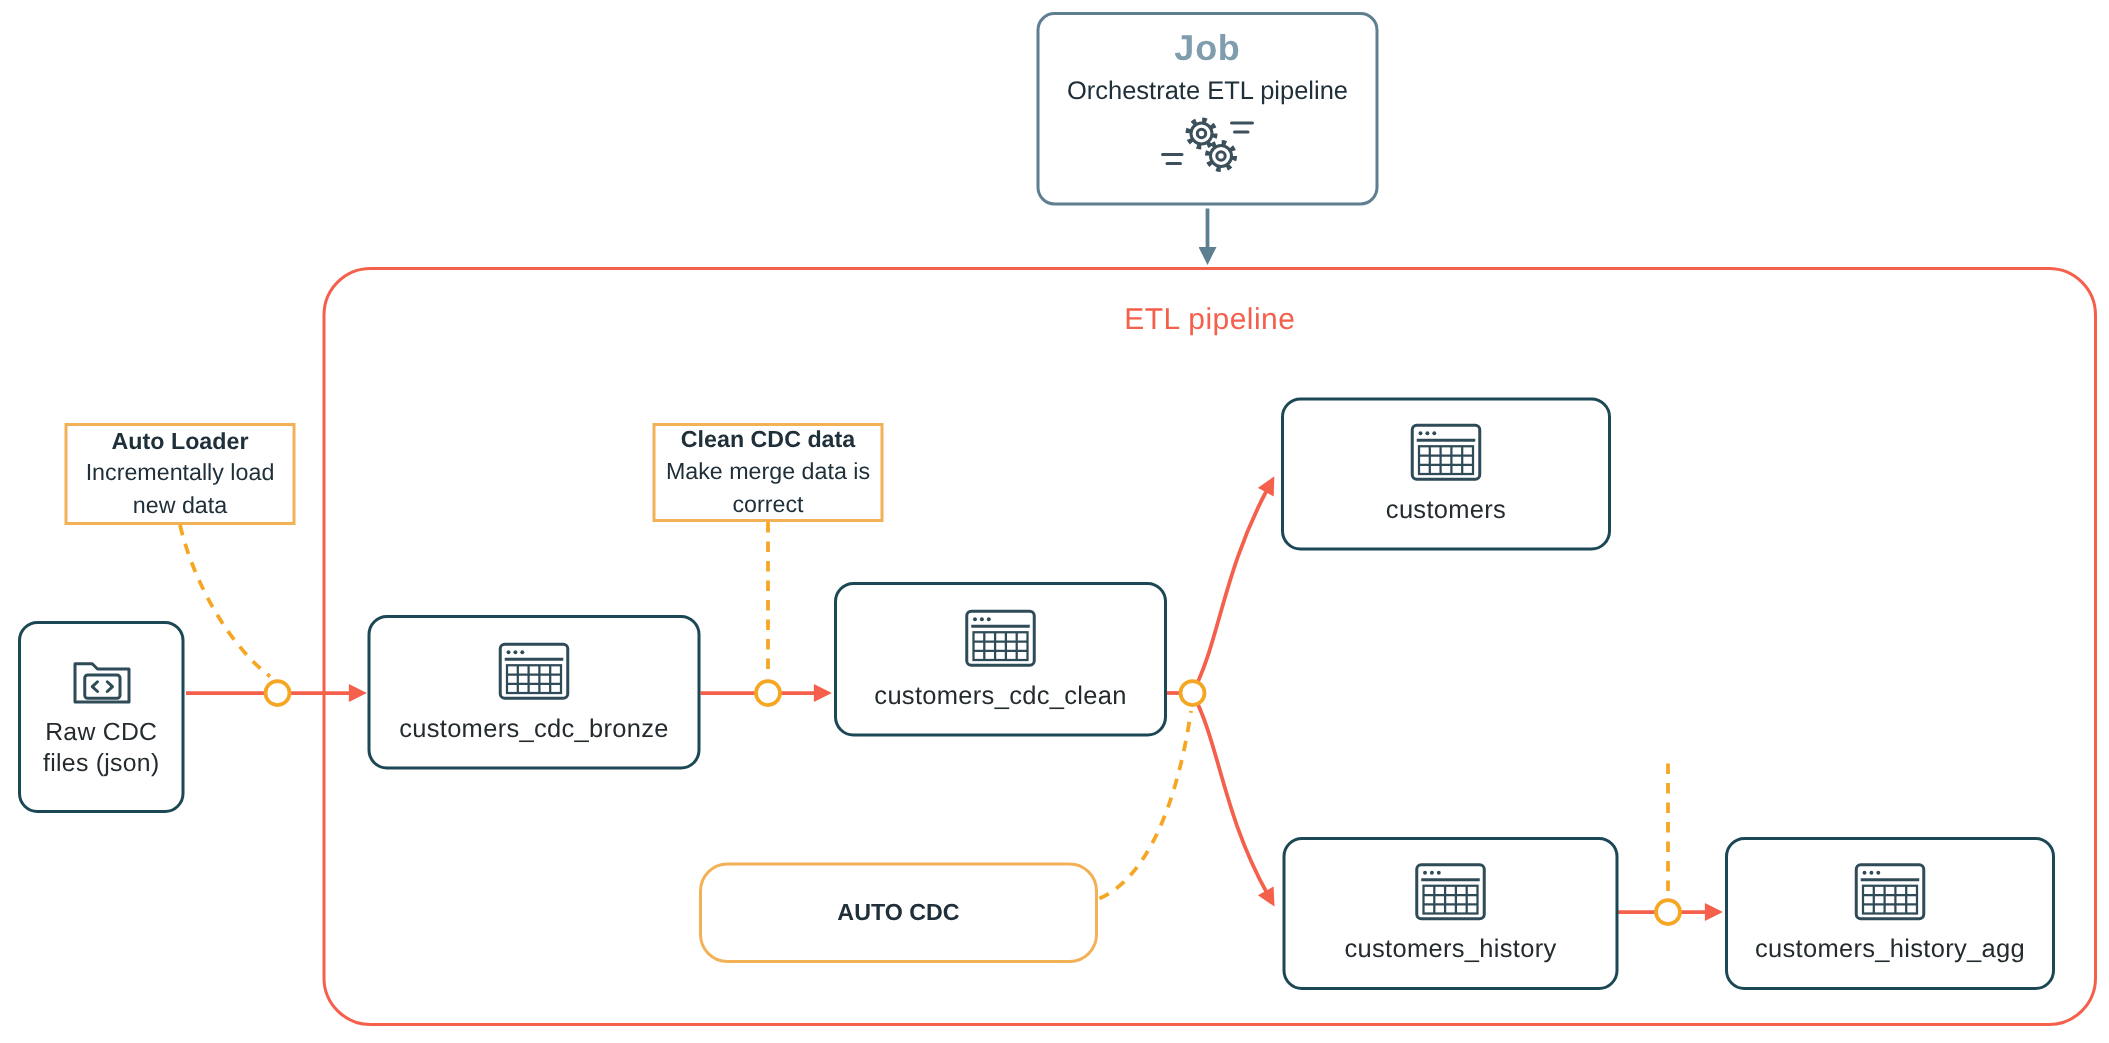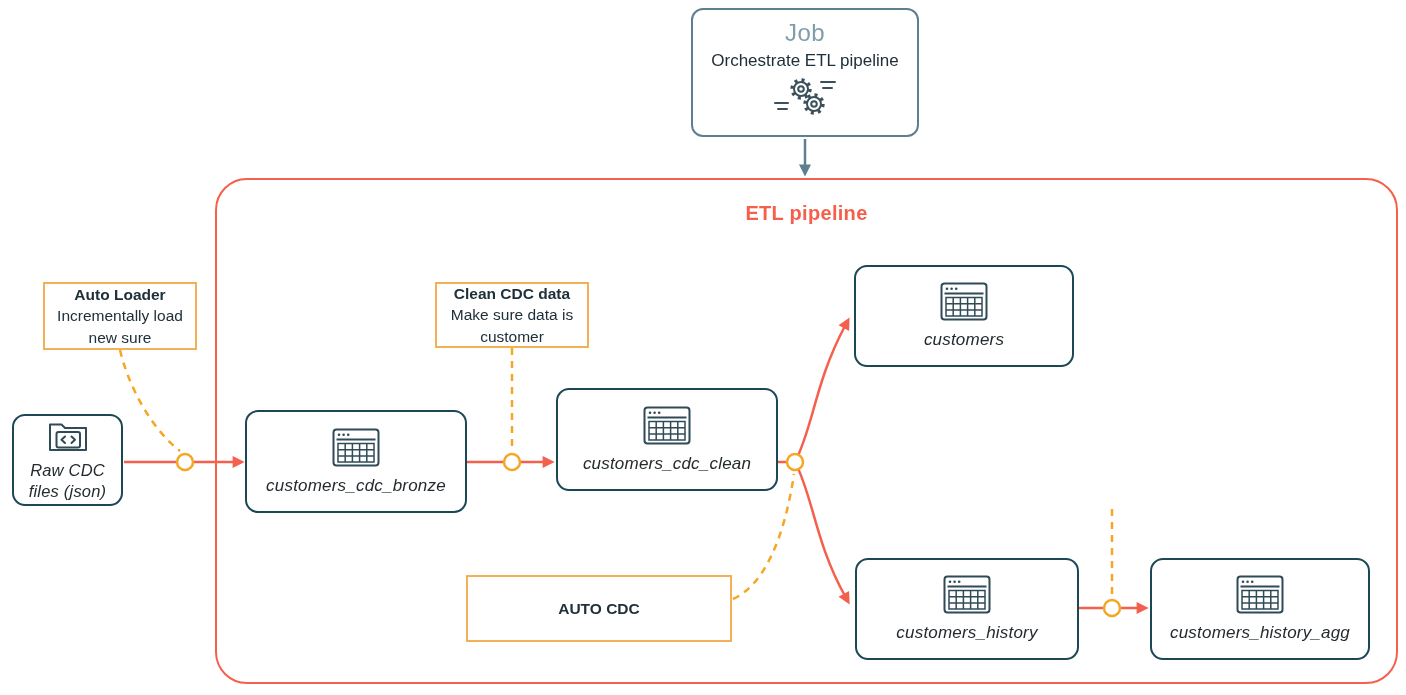--- a/index.html
+++ b/index.html
@@ -6,56 +6,56 @@
   .canvas{
     position:relative;width:1406px;height:695px;background:#ffffff;overflow:hidden;
     font-family:"Liberation Sans",sans-serif;color:#20303a;
   }
   
   .job-box{
     position:absolute;left:691px;top:8px;width:228px;height:129px;
     border:2px solid #5e7f90;border-radius:12px;background:#fff;
     display:flex;flex-direction:column;align-items:center;box-sizing:border-box;
   }
-  .job-title{margin-top:9px;font-size:24px;font-weight:normal;color:#7f9dac;letter-spacing:.5px;}
+  .job-title{margin-top:9px;font-size:24px;font-weight:bold;color:#7f9dac;letter-spacing:.5px;}
   .job-subtitle{margin-top:4px;font-size:17px;color:#20303a;}
   .job-icon{margin-top:5px;}
   
   .pipeline{
     position:absolute;left:215px;top:178px;width:1183px;height:506px;
-    border:2px solid #f4604c;border-radius:32px;background:transparent;box-sizing:border-box;font-weight:bold;
+    border:2px solid #f4604c;border-radius:32px;background:transparent;box-sizing:border-box;
   }
   .pipeline-title{
     position:absolute;top:22px;left:0;width:100%;text-align:center;
     font-size:20px;color:#f4604c;letter-spacing:.3px;
   }
   
   .node{
     position:absolute;border:2px solid #1c4855;border-radius:13px;background:#fff;
     display:flex;flex-direction:column;align-items:center;justify-content:center;
     box-sizing:border-box;gap:8px;
   }
-  .node-label{font-size:17px;color:#242b2f;letter-spacing:.2px;white-space:nowrap;font-style:italic;}
-  .node-raw{left:12px;top:414px;width:111px;height:92px;gap:5px;}
+  .node-label{font-size:17px;color:#242b2f;letter-spacing:.2px;white-space:nowrap;}
+  .node-raw{left:12px;top:414px;width:111px;height:128px;gap:5px;}
   .node-raw .node-label{white-space:normal;text-align:center;font-size:16.5px;line-height:1.25;}
   .node-bronze{left:245px;top:410px;width:222px;height:103px;}
   .node-clean{left:556px;top:388px;width:222px;height:103px;}
   .node-customers{left:854px;top:265px;width:220px;height:102px;}
   .node-history{left:855px;top:558px;width:224px;height:102px;}
   .node-history-agg{left:1150px;top:558px;width:220px;height:102px;text-align:center;}
   
   .annotation{
     position:absolute;border:2px solid #f2b156;background:#fff;box-sizing:border-box;
     display:flex;flex-direction:column;align-items:center;justify-content:center;
     font-size:15.5px;line-height:1.38;text-align:center;color:#20303a;padding:4px 2px;
   }
   .annotation .ann-title{font-weight:bold;}
   .ann-auto-loader{left:43px;top:282px;width:154px;height:68px;}
   .ann-clean-cdc{left:435px;top:282px;width:154px;height:66px;}
-  .ann-auto-cdc{left:466px;top:575px;width:266px;height:67px;}
+  .ann-auto-cdc{left:466px;top:575px;width:266px;height:67px;border-radius:19px;}
   .ann-materialized{left:1036px;top:442px;width:155px;height:67px;}
   
   .connectors{position:absolute;left:0;top:0;width:1406px;height:695px;pointer-events:none;}
 </style>
 </head>
 <body>
 
 <div class="canvas">
 
   <div class="pipeline">
@@ -175,26 +175,26 @@
 
   <div class="node node-history-agg">
     <svg width="48" height="40" viewBox="0 0 48 40">
         <use href="#tableIcon"></use>
       </svg>
     <div class="node-label">customers_history_agg</div>
   </div>
 
   <div class="annotation ann-auto-loader">
     <div class="ann-title">Auto Loader</div>
-    <div class="ann-body">Incrementally load new sure</div>
+    <div class="ann-body">Incrementally load new data</div>
   </div>
 
   <div class="annotation ann-clean-cdc">
     <div class="ann-title">Clean CDC data</div>
-    <div class="ann-body">Make sure data is customer</div>
+    <div class="ann-body">Make merge data is correct</div>
   </div>
 
   <div class="annotation ann-auto-cdc">
     <div class="ann-title">AUTO CDC</div>
   </div>
 
 
 </div>
 
 </body></html>

